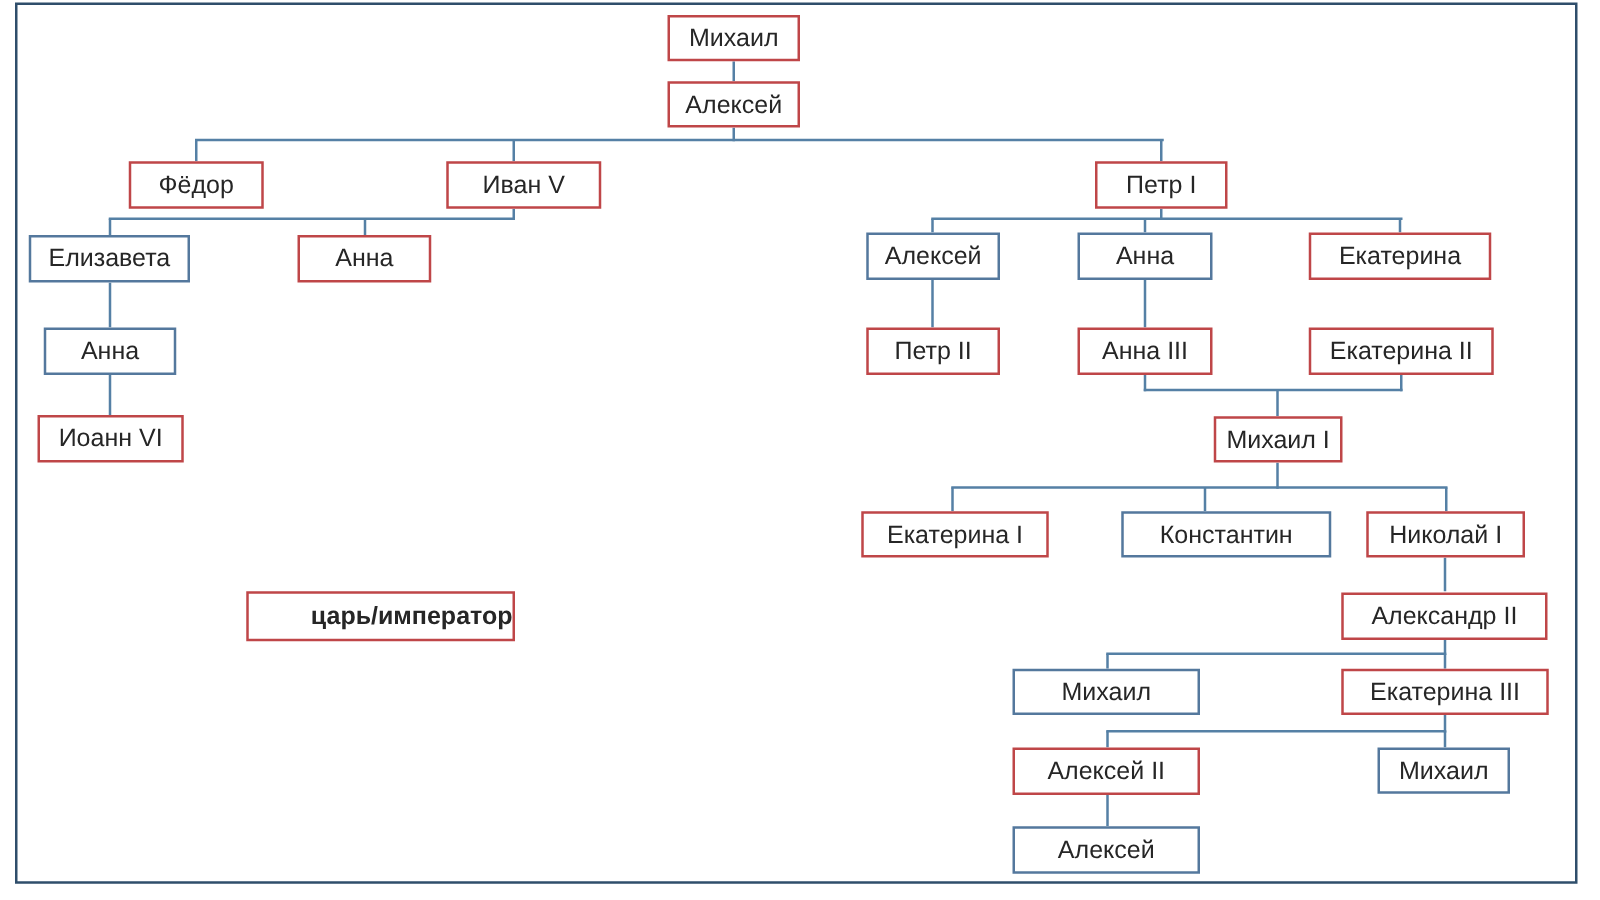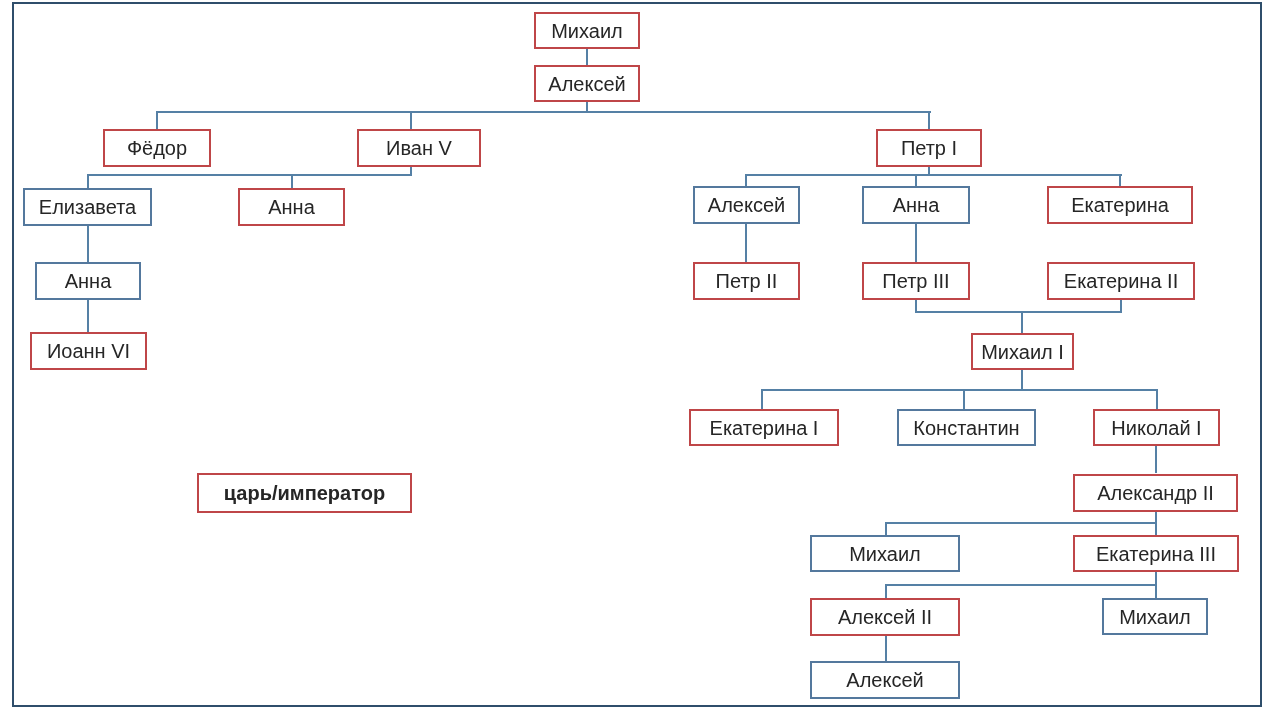--- a/index.html
+++ b/index.html
@@ -21,21 +21,21 @@
     position:absolute;left:12px;top:2px;width:1250px;height:705px;
     border:2px solid var(--frame);box-sizing:border-box;background:transparent;
   }
   .node{
     position:absolute;box-sizing:border-box;background:#fff;
     display:flex;align-items:center;justify-content:center;
     font-size:20px;line-height:1;white-space:nowrap;z-index:2;
   }
   .node.tsar{border:2px solid var(--red);}
   .node.rel{border:2px solid var(--blue);}
-  .node.legend{font-weight:bold;}
+  .node.legend{font-weight:bold;justify-content:flex-end;}
   .edge{position:absolute;background:var(--line);z-index:1;}
 </style>
 </head>
 <body>
 
 <div class="frame"></div>
 
 <div class="edge" style="left:586px;top:49px;width:2px;height:16px"></div>
 <div class="edge" style="left:586px;top:102px;width:2px;height:11px"></div>
 <div class="edge" style="left:156px;top:111px;width:775px;height:2px"></div>
@@ -108,32 +108,32 @@
 <div class="node rel" style="left:862px;top:186px;width:108px;height:38px">
     <span>Анна</span>
   </div>
 <div class="node tsar" style="left:1047px;top:186px;width:146px;height:38px">
     <span>Екатерина</span>
   </div>
 <div class="node tsar" style="left:693px;top:262px;width:107px;height:38px">
     <span>Петр II</span>
   </div>
 <div class="node tsar" style="left:862px;top:262px;width:108px;height:38px">
-    <span>Петр III</span>
+    <span>Анна III</span>
   </div>
 <div class="node tsar" style="left:1047px;top:262px;width:148px;height:38px">
     <span>Екатерина II</span>
   </div>
 <div class="node tsar" style="left:971px;top:333px;width:103px;height:37px">
     <span>Михаил I</span>
   </div>
 <div class="node tsar" style="left:689px;top:409px;width:150px;height:37px">
     <span>Екатерина I</span>
   </div>
-<div class="node rel" style="left:897px;top:409px;width:139px;height:37px">
+<div class="node rel" style="left:897px;top:409px;width:168px;height:37px">
     <span>Константин</span>
   </div>
 <div class="node tsar" style="left:1093px;top:409px;width:127px;height:37px">
     <span>Николай I</span>
   </div>
 <div class="node tsar" style="left:1073px;top:474px;width:165px;height:38px">
     <span>Александр II</span>
   </div>
 <div class="node rel" style="left:810px;top:535px;width:150px;height:37px">
     <span>Михаил</span>

